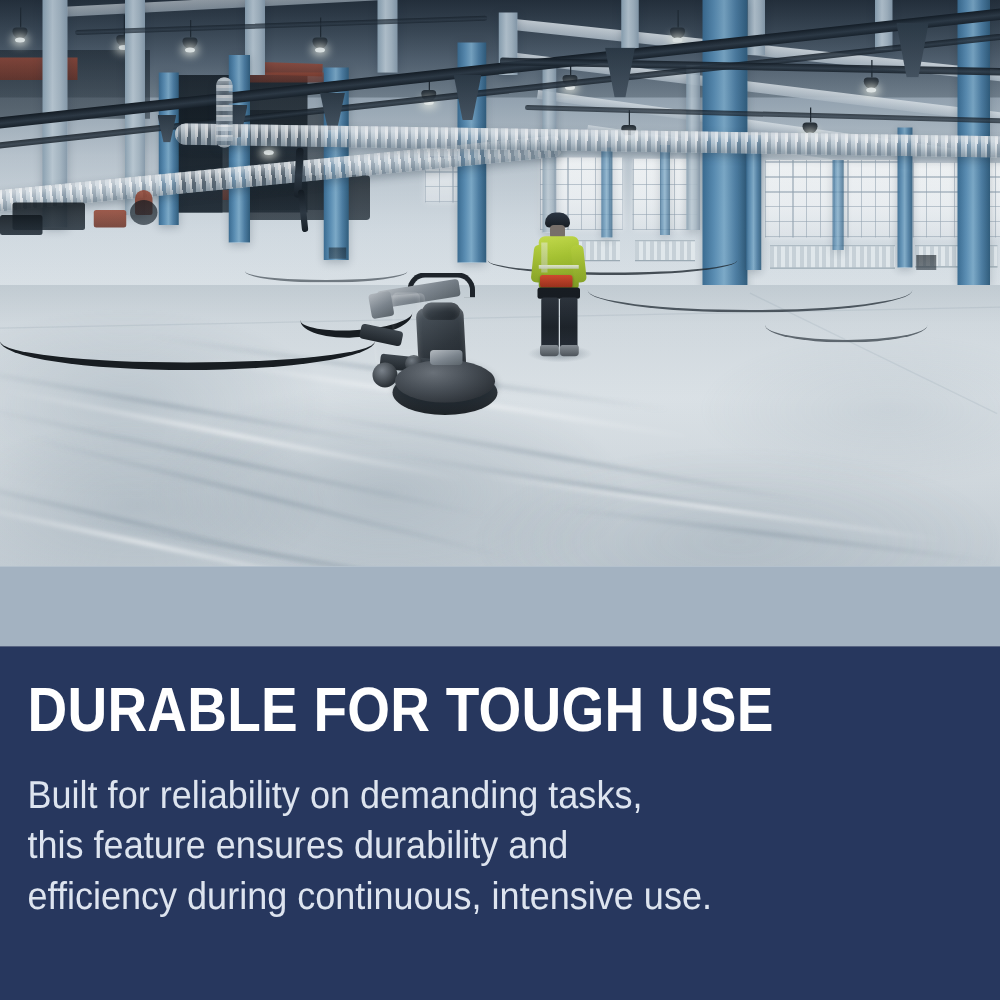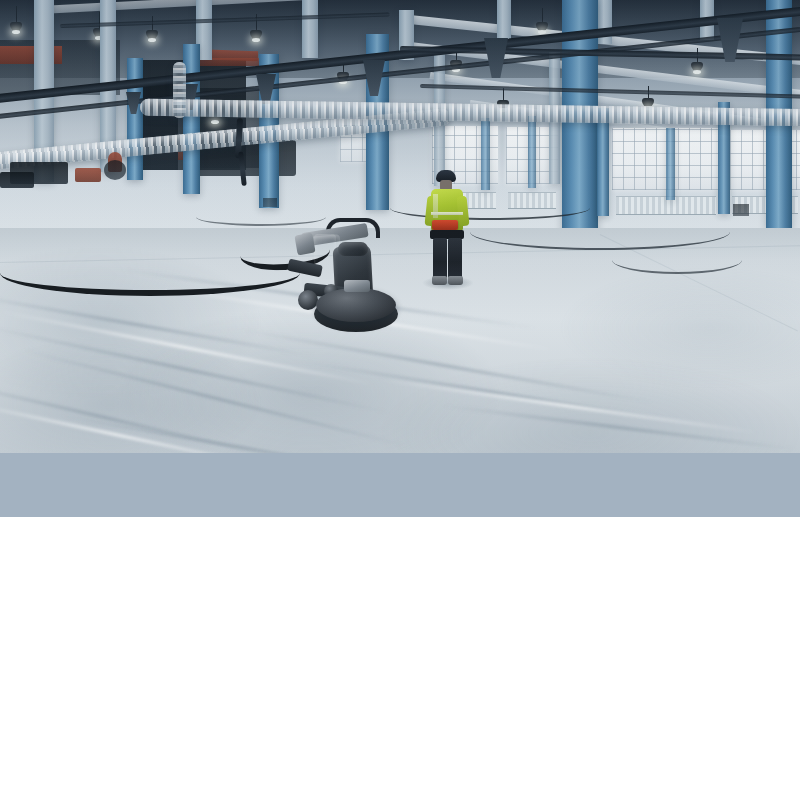--- a/index.html
+++ b/index.html
@@ -509,14 +509,22 @@
         <div class="w-boot" style="left:12px;top:106px;width:15px;height:9px;"></div>
         <div class="w-boot" style="left:28px;top:106px;width:15px;height:9px;"></div>
       </div>
 
       <div class="photo-tint"></div>
     </div>
   </div>
 
   <div class="gray-band"></div>
 
+  <div class="panel">
+    <h1 class="panel-heading">DURABLE FOR TOUGH USE</h1>
+    <p class="panel-body">
+      <span class="ln">Built for reliability on demanding tasks,</span>
+      <span class="ln">this feature ensures durability and</span>
+      <span class="ln">efficiency during continuous, intensive use.</span>
+    </p>
+  </div>
 
 </div>
 
 </body></html>

